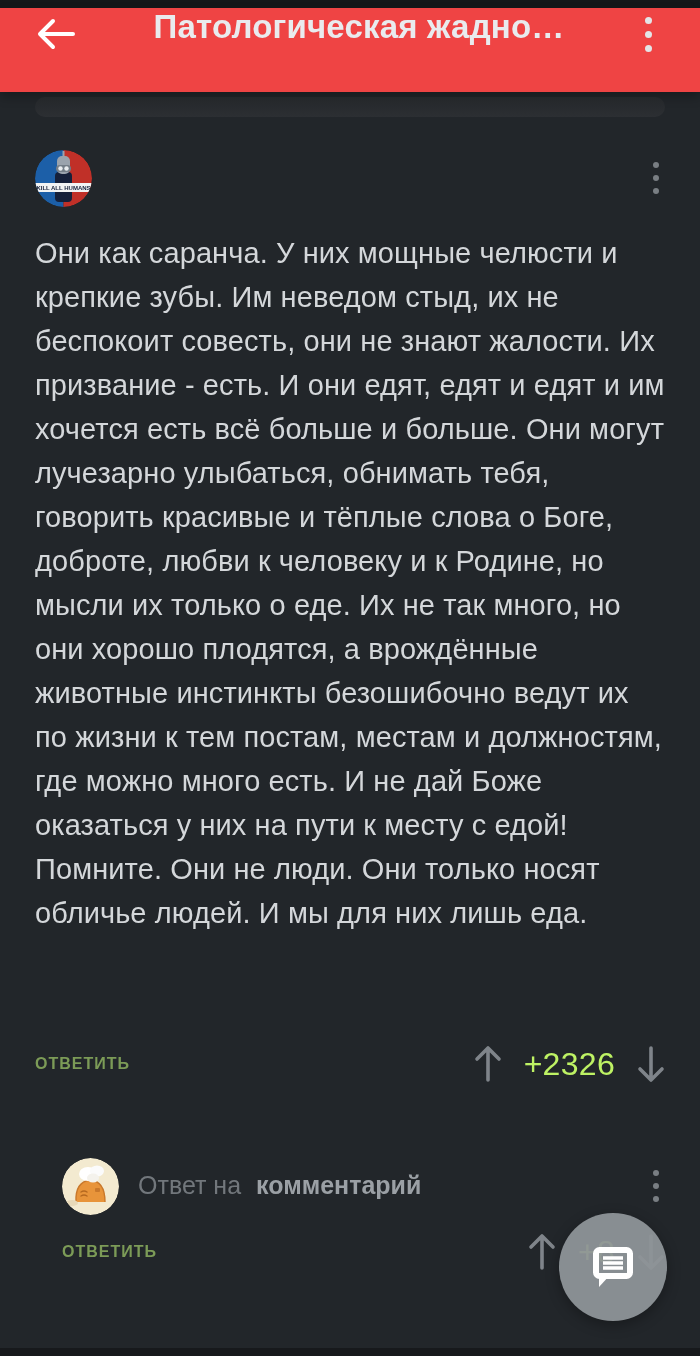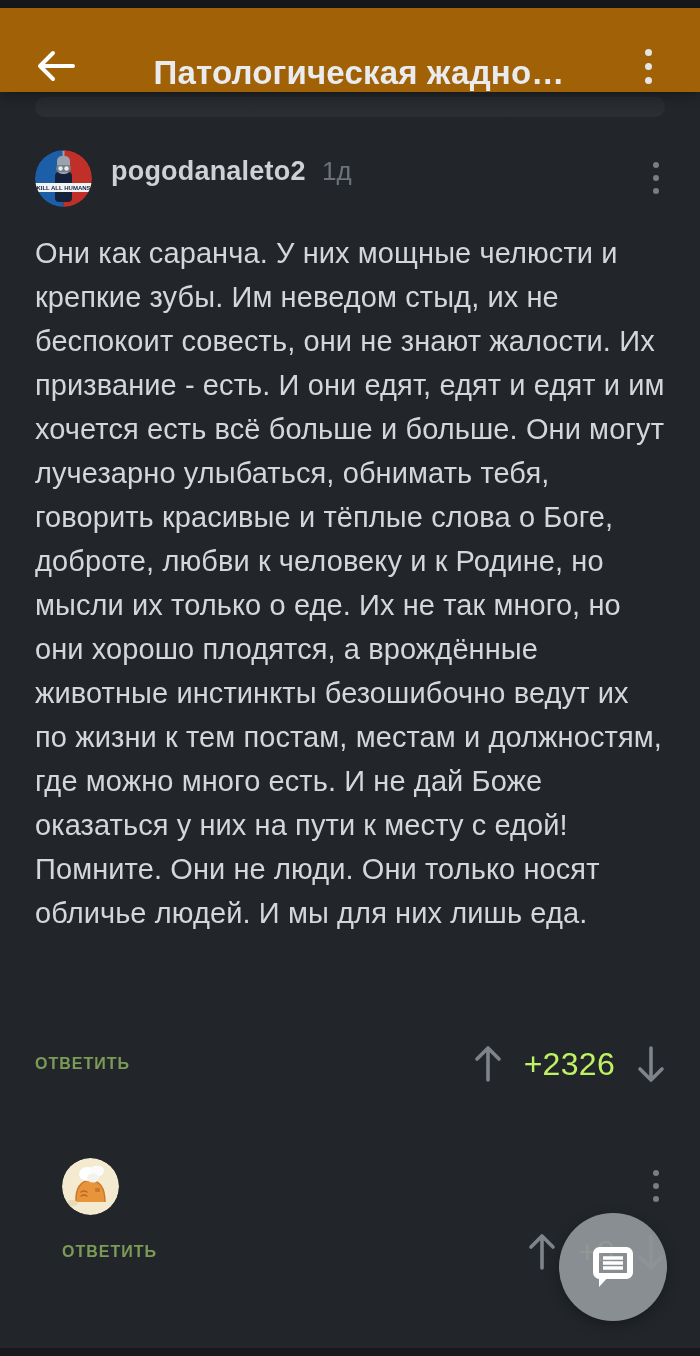--- a/index.html
+++ b/index.html
@@ -8,21 +8,21 @@
     background:#22262a;overflow:hidden;
     font-family:"Liberation Sans", sans-serif;
     -webkit-font-smoothing:antialiased;
   }
   .top-strip{position:absolute;top:0;left:0;width:700px;height:8px;background:#151719;}
   .bottom-strip{position:absolute;bottom:0;left:0;width:700px;height:8px;background:#17191c;}
 
   
   .appbar{
     position:absolute;top:8px;left:0;width:700px;height:84px;
-    background:#a16207;display:flex;align-items:flex-end;
+    background:#ef4444;display:flex;align-items:flex-start;
     box-shadow:0 5px 10px rgba(0,0,0,0.28);
   }
   .back-btn{background:none;border:none;padding:0;margin:0 0 0 30px;width:52px;height:52px;
     display:flex;align-items:center;justify-content:center;cursor:pointer;}
   .appbar-title{
     flex:1;text-align:center;color:#e9ebee;font-size:33px;font-weight:600;
     letter-spacing:.2px;white-space:nowrap;overflow:hidden;margin-left:6px;
   }
   .menu-btn{background:none;border:none;padding:0;margin:0 34px 0 0;width:36px;height:52px;
     display:flex;align-items:center;justify-content:center;cursor:pointer;}
@@ -116,24 +116,20 @@
             <rect x="22" y="6" width="13" height="18" rx="5" fill="#9aa3ad"></rect>
             <rect x="21" y="15" width="15" height="7" rx="3.5" fill="#747e88"></rect>
             <circle cx="25.5" cy="18.5" r="2.2" fill="#e8ecef"></circle>
             <circle cx="31.5" cy="18.5" r="2.2" fill="#e8ecef"></circle>
             <rect x="27.5" y="1" width="2" height="6" fill="#9aa3ad"></rect>
             <rect x="0" y="33" width="57" height="9" fill="#f2f3f4"></rect>
             <text x="28.5" y="40" text-anchor="middle" font-size="6" font-weight="bold" fill="#15203a" font-family="Liberation Sans, sans-serif">KILL ALL HUMANS</text>
           </g>
         </svg>
       </span>
-      <div class="meta">
-        <span class="uname">pogodanaleto2</span>
-        <span class="time">1д</span>
-      </div>
       <button class="kebab-wrap">
         <span class="kebab dim">
             <i></i>
             <i></i>
             <i></i>
           </span>
       </button>
     </div>
 
     <div class="ctext">Они как саранча. У них мощные челюсти и крепкие зубы. Им неведом стыд, их не беспокоит совесть, они не знают жалости. Их призвание - есть. И они едят, едят и едят и им хочется есть всё больше и больше. Они могут лучезарно улыбаться, обнимать тебя, говорить красивые и тёплые слова о Боге, доброте, любви к человеку и к Родине, но мысли их только о еде. Их не так  много, но они хорошо плодятся, а врождённые животные инстинкты безошибочно ведут их по жизни к тем постам, местам и должностям, где можно много есть. И не дай Боже оказаться у них на пути к месту с едой! Помните. Они не люди. Они только носят обличье людей. И мы для них лишь еда.</div>
@@ -172,20 +168,24 @@
             <rect x="33" y="30" width="5" height="4" rx="1" fill="#c9782b"></rect>
             <path d="M19 34 q3 -2 6 0 M19 38 q3 -2 6 0" stroke="#b5681f" stroke-width="1.4" fill="none" stroke-linecap="round"></path>
             <ellipse cx="26" cy="16" rx="9" ry="7" fill="#ffffff"></ellipse>
             <ellipse cx="35" cy="13" rx="7" ry="5.5" fill="#fbfbfb"></ellipse>
             <ellipse cx="31" cy="20" rx="6" ry="4.5" fill="#f4f2ec"></ellipse>
             <ellipse cx="10" cy="45" rx="6" ry="3" fill="#e8d9b8"></ellipse>
           </g>
         </svg>
       </span>
       <div class="meta">
+        <div class="replyline">
+          <span class="pfx">Ответ на</span>
+          <span class="plink">комментарий</span>
+        </div>
       </div>
       <button class="kebab-wrap">
         <span class="kebab dim">
             <i></i>
             <i></i>
             <i></i>
           </span>
       </button>
     </div>
 

